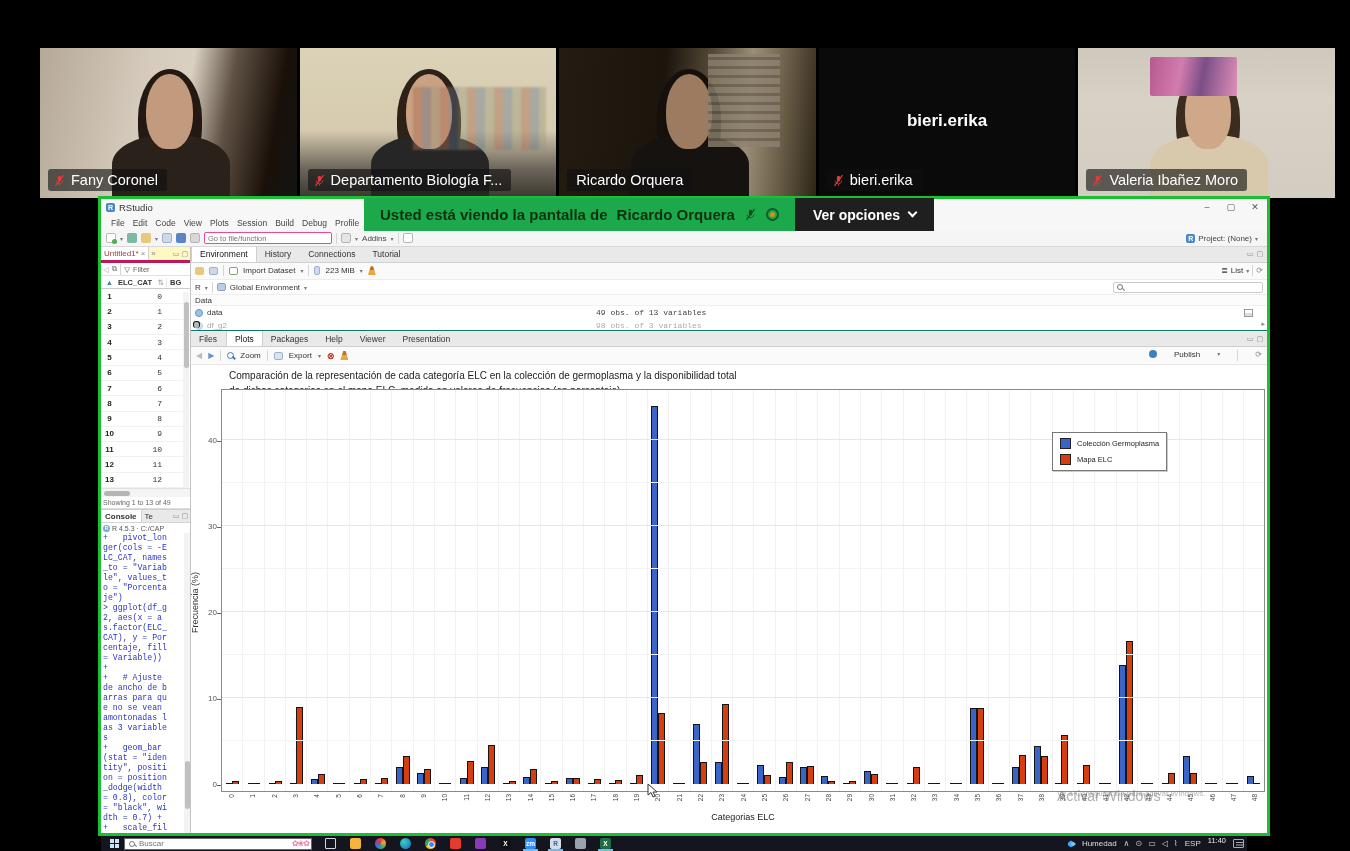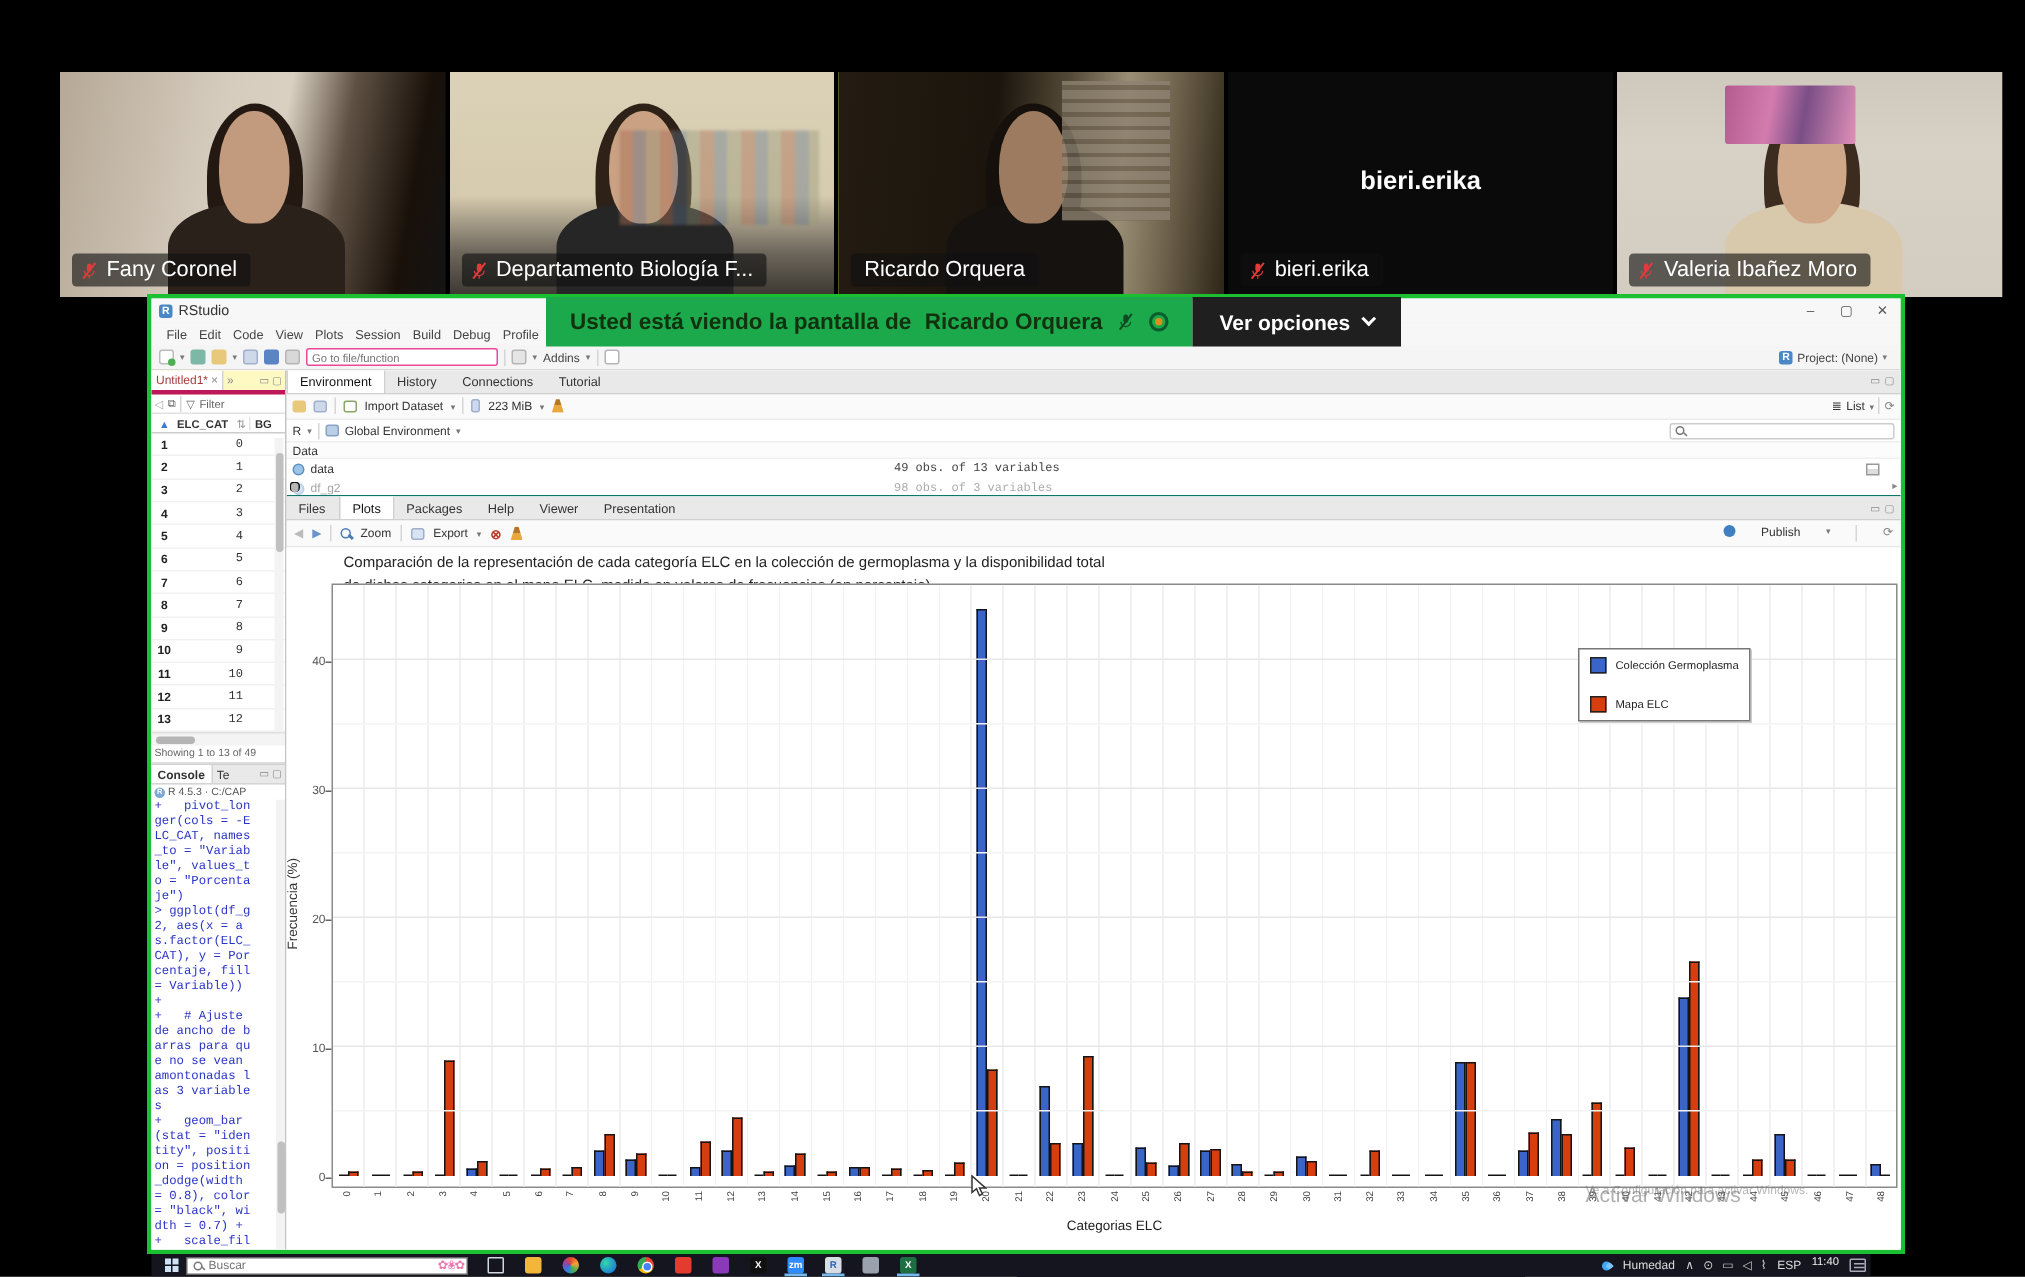--- a/index.html
+++ b/index.html
@@ -117,21 +117,21 @@
 .ytm{position:absolute;width:4px;height:1px;background:#666;left:26px}
 .ylab{position:absolute;left:-1px;top:268px;transform:rotate(-90deg);transform-origin:left top;font-size:9px;color:#333;white-space:nowrap}
 #bars{position:absolute;left:0;right:0;bottom:7px;height:394px;display:flex;align-items:flex-end}
 .grp{flex:1;display:flex;align-items:flex-end;justify-content:center}
 .bar{width:7px;border:1px solid #141414;border-bottom:none}
 .dash{width:6px;height:1.5px;background:#141414}
 #xticks{position:absolute;left:30px;top:429px;width:1044px;display:flex;height:17px}
 .xt{flex:1;display:flex;justify-content:center;align-items:flex-start;overflow:visible}
 .xt span{writing-mode:vertical-rl;transform:rotate(180deg);font-size:6.5px;color:#444}
 .xlabel{position:absolute;left:30px;top:447px;width:1044px;text-align:center;font-size:9px;color:#222}
-#legend{position:absolute;left:861px;top:67px;border:1px solid #777;background:#fff;padding:5px 7px;display:flex;flex-direction:column;gap:15px;box-shadow:1px 1px 0 #ccc}
+#legend{position:absolute;left:861px;top:67px;border:1px solid #777;background:#fff;padding:5px 7px;display:flex;flex-direction:column;gap:5px;box-shadow:1px 1px 0 #ccc}
 .litem{display:flex;align-items:center;gap:6px;font-size:7.5px;color:#222;white-space:nowrap}
 .lsw{width:11px;height:11px;border:1px solid #222}
 .wm1{position:absolute;left:866px;top:423px;font-size:14px;color:rgba(110,110,110,.55)}
 .wm2{position:absolute;left:866px;top:424px;font-size:8px;color:rgba(110,110,110,.5)}
 .cursor{position:absolute;left:456px;top:418px}
 
 
 #taskbar{position:absolute;left:101px;top:836px;width:1146px;height:15px;background:#15151f;display:flex;align-items:center;padding:0 3px;z-index:50}
 .start{width:20px;height:15px;display:flex;align-items:center;justify-content:center}
 .winlogo{width:9px;height:9px;display:grid;grid-template-columns:4px 4px;grid-template-rows:4px 4px;gap:1px}

